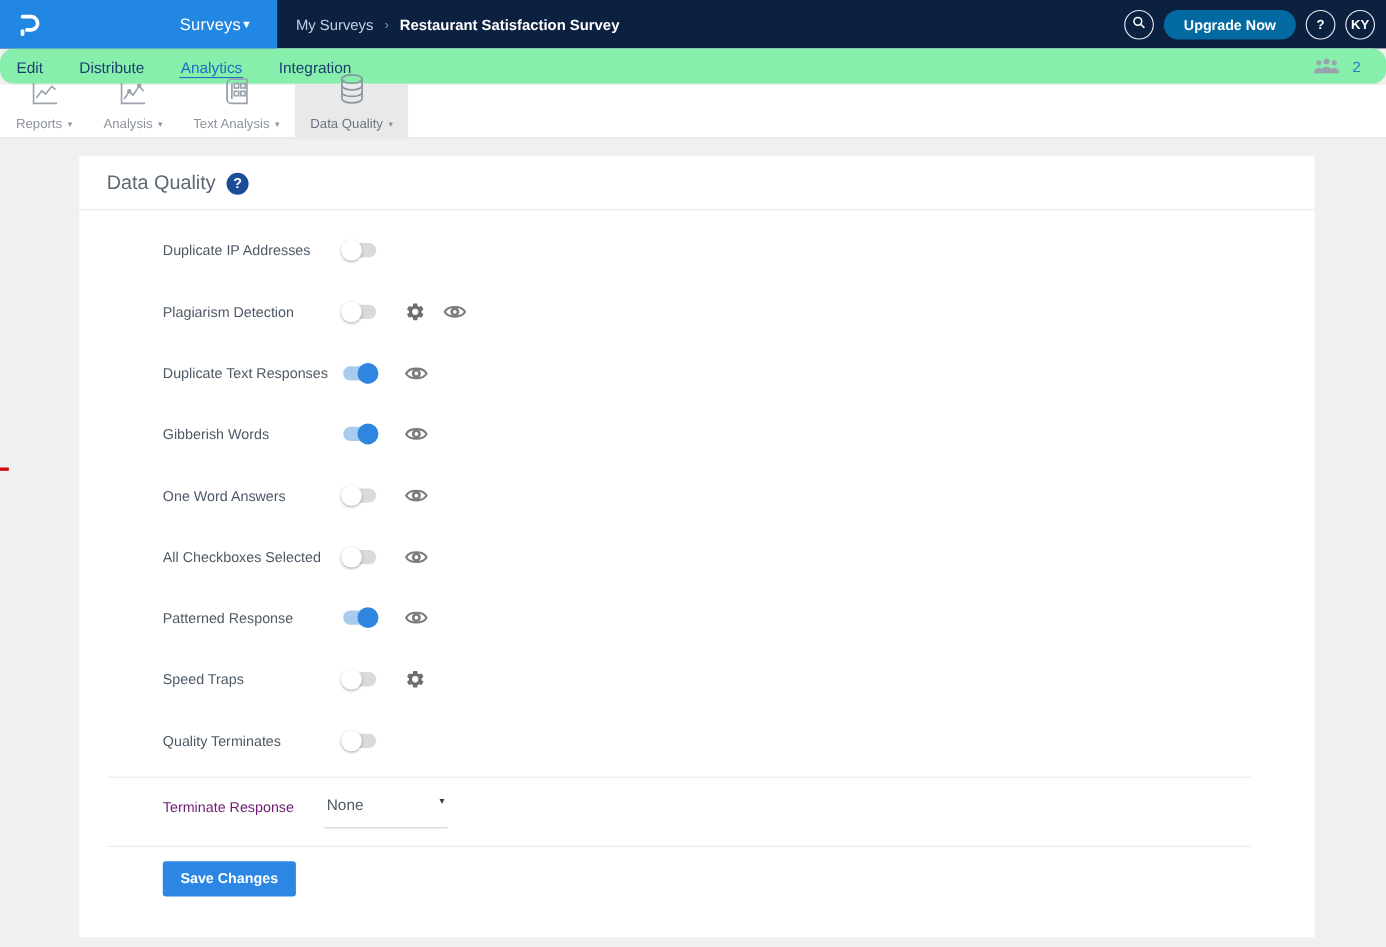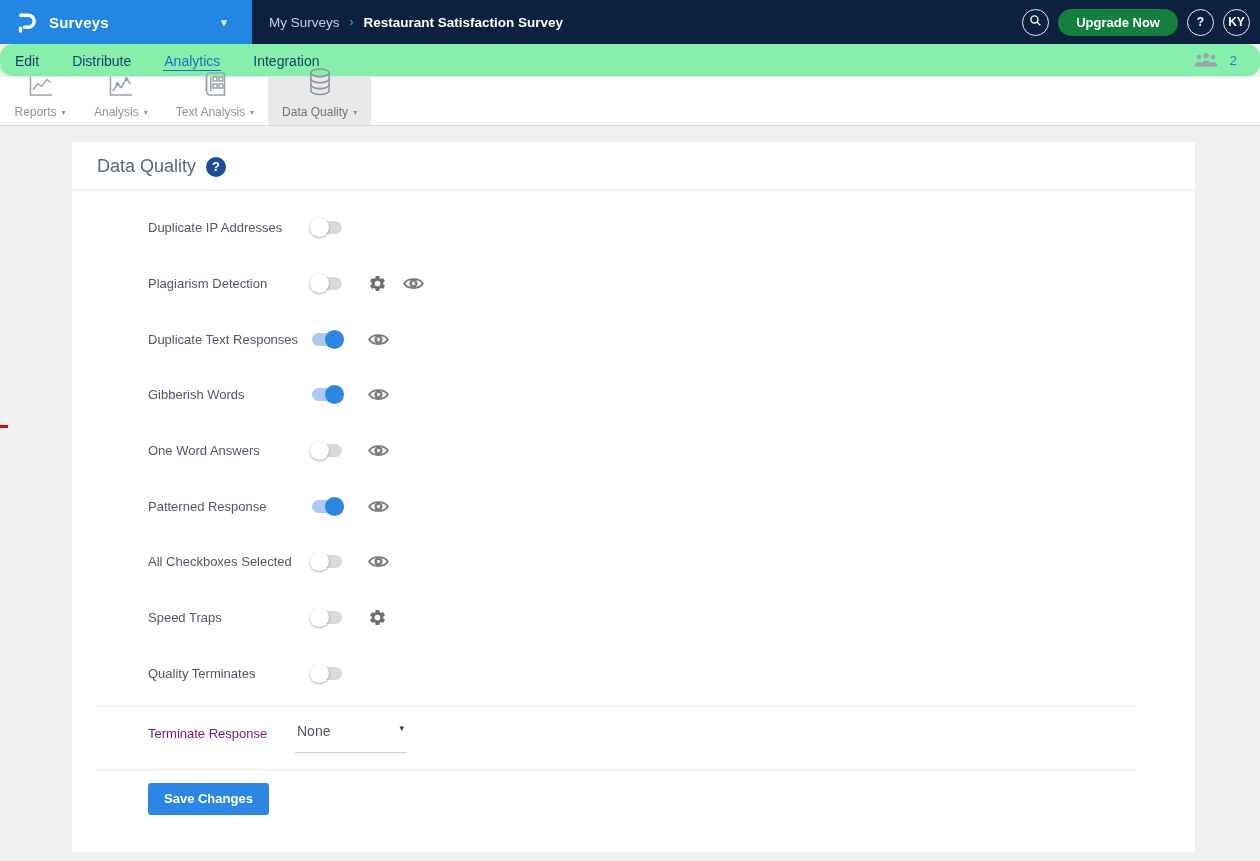--- a/index.html
+++ b/index.html
@@ -10,34 +10,34 @@
     font-family:"Liberation Sans", sans-serif;
   }
 
   
   .topbar { height:44px; background:#0c2140; display:flex; align-items:stretch; }
   .brand {
     width:252px; background:#2187e3; color:#fff; cursor:pointer;
     display:flex; align-items:center; padding:0 15px;
   }
   .brand-logo { margin-right:10px; display:flex; }
-  .brand-name { font-size:15px; font-weight:700; letter-spacing:.2px; flex:1; }
+  .brand-name { font-size:15px; font-weight:400; letter-spacing:.2px; flex:1;text-align:right; }
   .brand-caret { font-size:10px; padding-right:8px; }
   .crumbs { display:flex; align-items:center; margin-left:17px; gap:10px; font-size:13.5px; }
   .crumb-parent { color:#c3cfe2; }
   .crumb-sep { color:#8198bd; font-size:12px; }
   .crumb-current { color:#ffffff; font-weight:700; }
   .top-actions { margin-left:auto; display:flex; align-items:center; gap:9px; padding-right:10px; }
   .circle-btn {
     width:27px; height:27px; border-radius:50%; border:1.7px solid #e8edf5;
     display:flex; align-items:center; justify-content:center;
     color:#fff; font-size:12px; font-weight:700; cursor:pointer; flex:0 0 auto;
   }
   .upgrade-btn {
-    background:#15803d; color:#fff; border:none; border-radius:14px;
+    background:#0369a1; color:#fff; border:none; border-radius:14px;
     font-size:13px; font-weight:700; padding:6px 18px; cursor:pointer;
     font-family:"Liberation Sans", sans-serif;
   }
 
   
   .tabs-row {
     height:33px; background:#86efac; border-bottom:1px solid #e4e4e4;
     display:flex; align-items:center; padding:0 14px;border-radius:13px;
   }
   .tab { font-size:14px; color:#1c3f6e; margin-right:31px; cursor:pointer; padding:3px 1px 2px; }
@@ -292,37 +292,37 @@
           <span class="icon-btn">
             <svg width="21" height="15" viewBox="0 0 21 15" fill="none" stroke="#7b7b7b" stroke-width="1.9">
                 <path d="M1.2 7.5 C4.5 1.6 16.5 1.6 19.8 7.5 C16.5 13.4 4.5 13.4 1.2 7.5 Z"></path>
                 <circle cx="10.5" cy="7.5" r="2.9" stroke-width="2.4"></circle>
               </svg>
           </span>
         </div>
       </div>
 
       <div class="setting-row">
+        <span class="setting-label">All Checkboxes Selected</span>
+        <div class="toggle off">
+            <div class="knob"></div>
+          </div>
+        <div class="row-icons">
+          <span class="icon-btn">
+            <svg width="21" height="15" viewBox="0 0 21 15" fill="none" stroke="#7b7b7b" stroke-width="1.9">
+                <path d="M1.2 7.5 C4.5 1.6 16.5 1.6 19.8 7.5 C16.5 13.4 4.5 13.4 1.2 7.5 Z"></path>
+                <circle cx="10.5" cy="7.5" r="2.9" stroke-width="2.4"></circle>
+              </svg>
+          </span>
+        </div>
+      </div>
+
+      <div class="setting-row">
         <span class="setting-label">Patterned Response</span>
         <div class="toggle on">
-            <div class="knob"></div>
-          </div>
-        <div class="row-icons">
-          <span class="icon-btn">
-            <svg width="21" height="15" viewBox="0 0 21 15" fill="none" stroke="#7b7b7b" stroke-width="1.9">
-                <path d="M1.2 7.5 C4.5 1.6 16.5 1.6 19.8 7.5 C16.5 13.4 4.5 13.4 1.2 7.5 Z"></path>
-                <circle cx="10.5" cy="7.5" r="2.9" stroke-width="2.4"></circle>
-              </svg>
-          </span>
-        </div>
-      </div>
-
-      <div class="setting-row">
-        <span class="setting-label">All Checkboxes Selected</span>
-        <div class="toggle off">
             <div class="knob"></div>
           </div>
         <div class="row-icons">
           <span class="icon-btn">
             <svg width="21" height="15" viewBox="0 0 21 15" fill="none" stroke="#7b7b7b" stroke-width="1.9">
                 <path d="M1.2 7.5 C4.5 1.6 16.5 1.6 19.8 7.5 C16.5 13.4 4.5 13.4 1.2 7.5 Z"></path>
                 <circle cx="10.5" cy="7.5" r="2.9" stroke-width="2.4"></circle>
               </svg>
           </span>
         </div>

